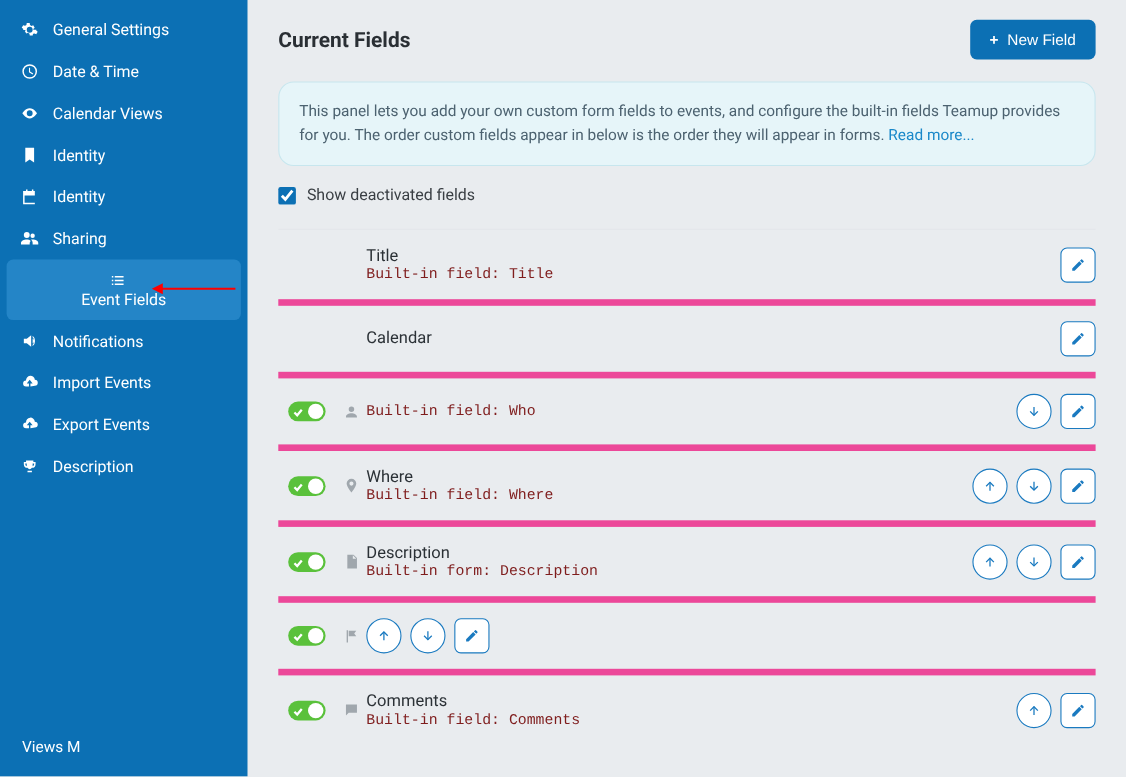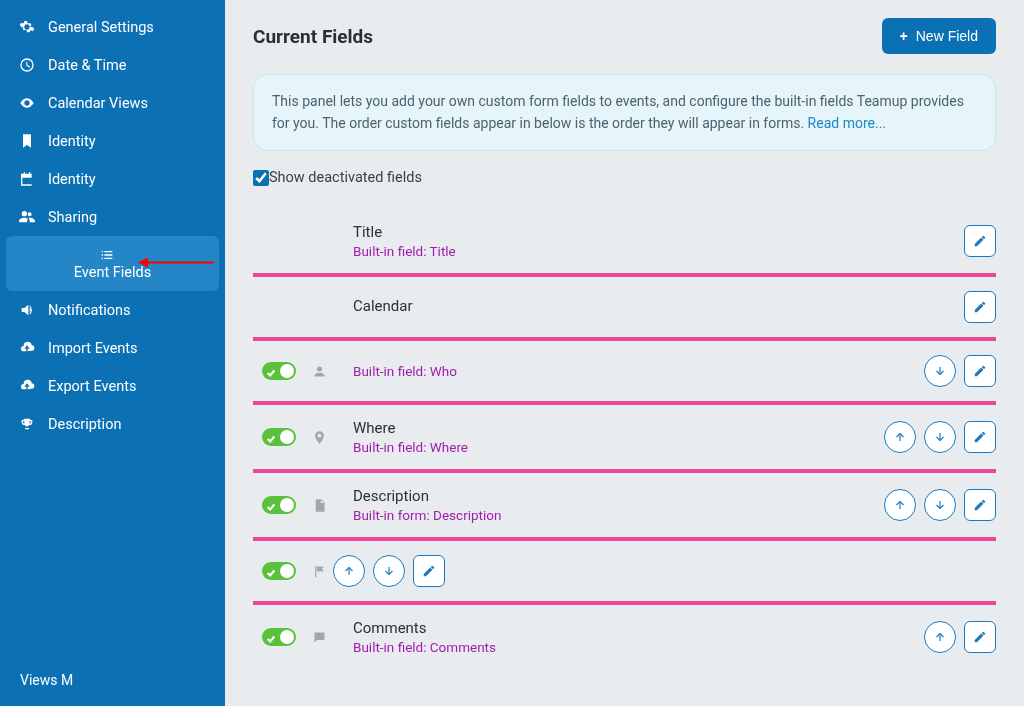--- a/index.html
+++ b/index.html
@@ -99,43 +99,44 @@
     padding: 16px 18px;
     color: #4c6270;
     line-height: 1.55;
     margin-bottom: 18px;
     font-size: 14px;
   }
   .info-panel a { color: #1a88c9; text-decoration: none; }
   .show-deactivated {
     display: flex;
     align-items: center;
+    gap: 10px;
     margin-bottom: 22px;
     color: #3a3f44;
     font-size: 14.5px;
   }
   .show-deactivated input[type="checkbox"] {
     width: 16px;
     height: 16px;
     accent-color: #0c70b4;
   }
   
   .field-row {
     display: flex;
     align-items: center;
     padding: 14px 0;
-    border-top: 4px solid #ec4899;
+    border-top: 6px solid #ec4899;
   }
   .field-row:first-of-type { border-top: 1px solid #e4e7ea; }
   .toggle-col { width: 52px; display:flex; justify-content:center; }
   .type-icon-col { width: 28px; color:#9aa2a9; display:flex; justify-content:center;}
   .type-icon-col svg { fill:#a0a7ad; }
-  .field-info { flex:1;margin-left:20px; }
+  .field-info { flex:1; }
   .field-name { font-size: 15px; color:#2b3136; margin-bottom:2px; }
-  .field-sub { font-size: 13.5px; color:#a21caf; }
+  .field-sub { font-size: 13.5px; color:#7f1d1d;font-family:Liberation Mono, monospace; }
   .actions { display:flex; gap:8px; }
   .circ-btn {
     width: 32px; height: 32px;
     border: 1.5px solid #1a7ac0;
     border-radius: 6px;
     background: #fff;
     display:flex; align-items:center; justify-content:center;
     cursor:pointer;
   }
   .circ-btn.round { border-radius: 50%; }

